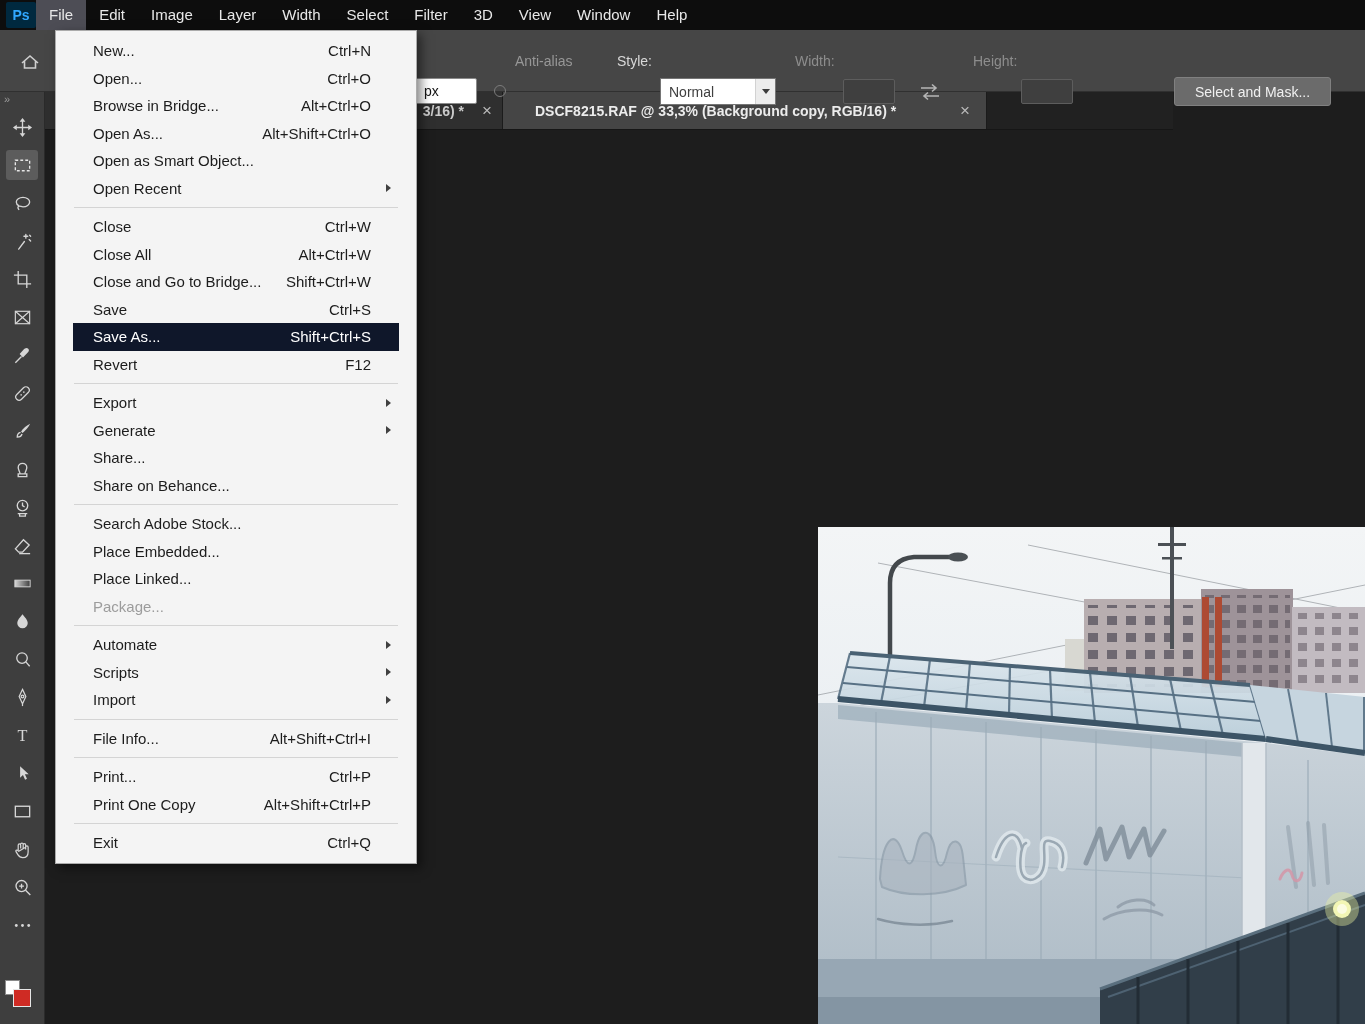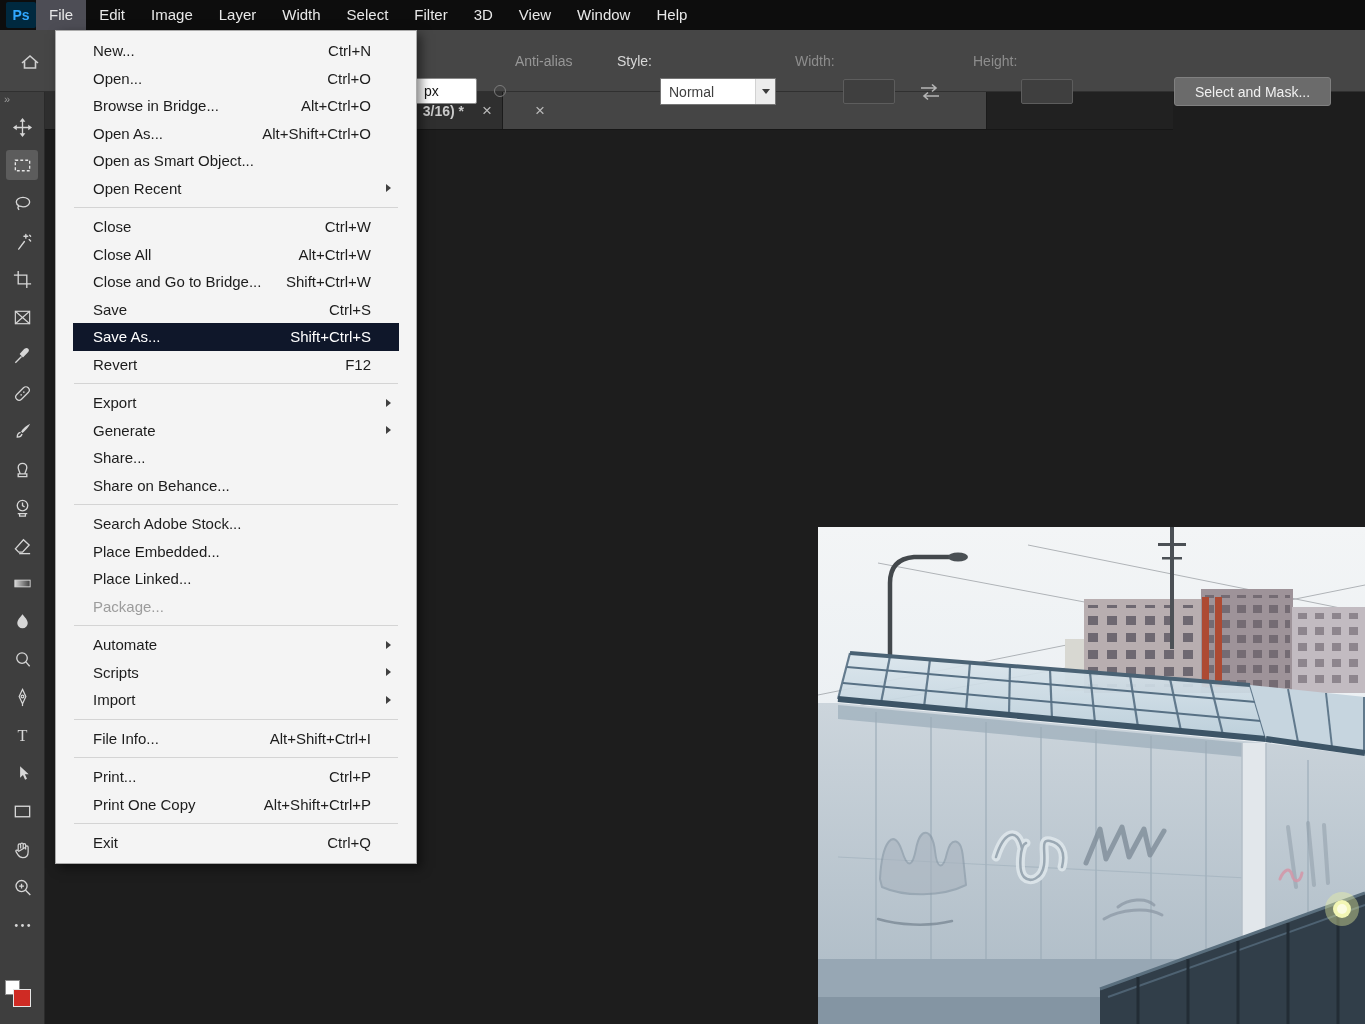--- a/index.html
+++ b/index.html
@@ -233,20 +233,21 @@
     <div class="wh-input" style="left:1021px"></div>
     <div class="sam-btn">Select and Mask...</div>
   </div>
 
   <div class="tabbar">
     <div class="tab tab1">
       <span class="tlabel">3/16) *</span>
       <span class="tclose">×</span>
     </div>
     <div class="tab tab2">
+      <span class="tlabel">DSCF8215.RAF @ 33,3% (Background copy, RGB/16) *</span>
       <span class="tclose">×</span>
     </div>
     <div class="tab-rest"></div>
   </div>
 
   <div class="toolbar">
     <div class="tb-chevron">»</div>
 
     <div class="tool">
         <span class="ibox">

